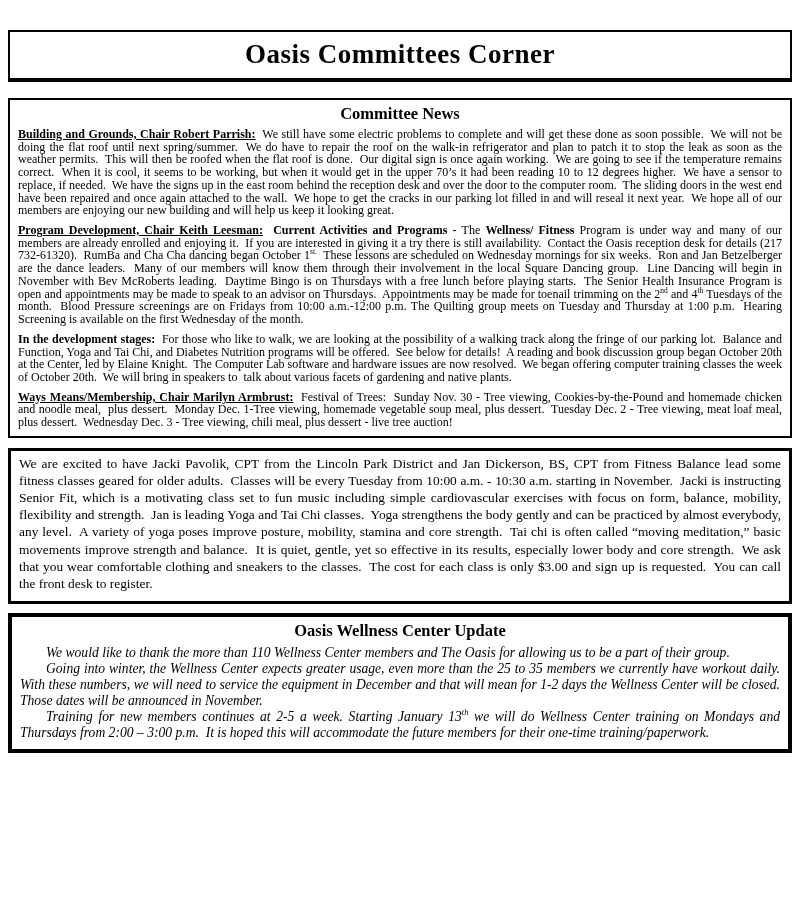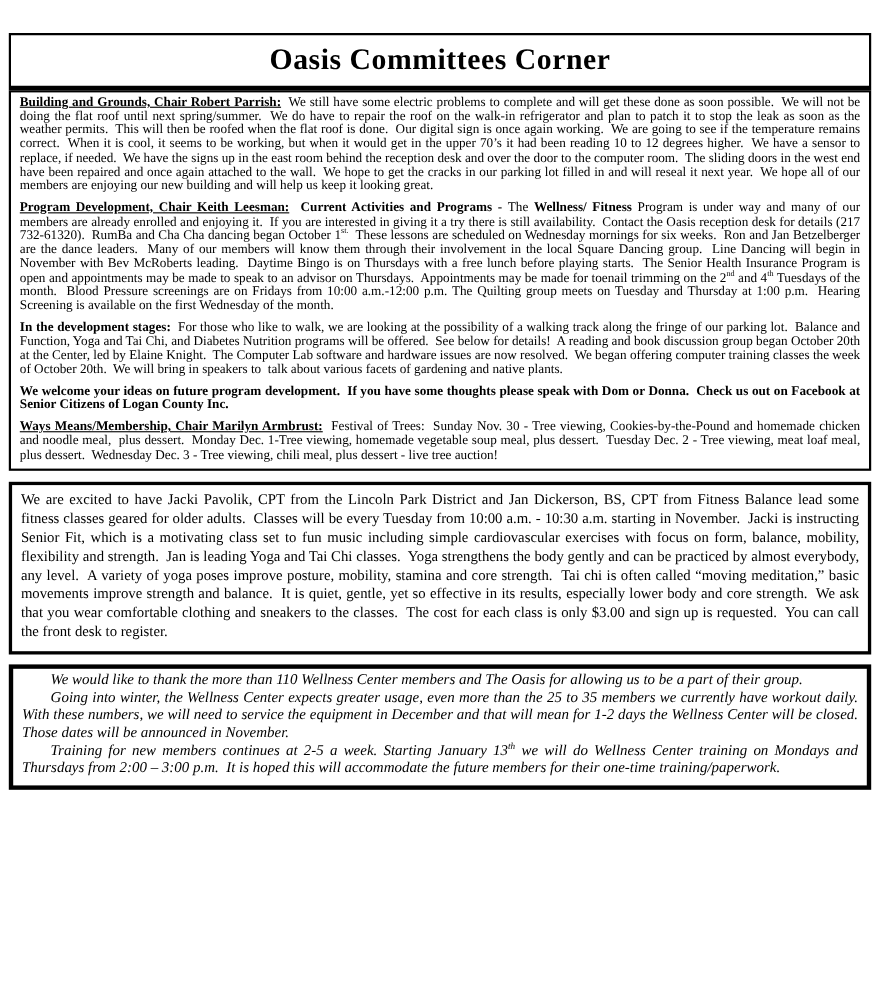--- a/index.html
+++ b/index.html
@@ -10,21 +10,21 @@
     overflow:hidden;
   }
   .page { padding:30px 8px 0 8px; }
 
   .box { border:2px solid #000; background:#fff; }
 
   .header-box {
     border-width:2px;
     border-bottom-width:4px;
     padding:7px 0 8px 0;
-    margin-bottom:0;
+    margin-bottom:16px;
   }
   .page-title {
     margin:0; text-align:center;
     font-size:27px; font-weight:bold;
     letter-spacing:0.5px;
   }
 
   .section { padding:2px 8px 5px 8px; }
   .section-heading {
     margin:2px 0 4px 0; text-align:center;
@@ -59,36 +59,37 @@
 </head>
 <body>
 
 <div class="page">
 
   <div class="box header-box">
     <h1 class="page-title">Oasis Committees Corner</h1>
   </div>
 
   <div class="box section">
+    <h2 class="section-heading">Committee News</h2>
     <div class="committee-body">
         <p><span class="b u">Building and Grounds, Chair Robert Parrish:</span><span>  We still have some electric problems to complete and will get these done as soon possible.  We will not be doing the flat roof until next spring/summer.  We do have to repair the roof on the walk-in refrigerator and plan to patch it to stop the leak as soon as the weather permits.  This will then be roofed when the flat roof is done.  Our digital sign is once again working.  We are going to see if the temperature remains correct.  When it is cool, it seems to be working, but when it would get in the upper 70’s it had been reading 10 to 12 degrees higher.  We have a sensor to replace, if needed.  We have the signs up in the east room behind the reception desk and over the door to the computer room.  The sliding doors in the west end have been repaired and once again attached to the wall.  We hope to get the cracks in our parking lot filled in and will reseal it next year.  We hope all of our members are enjoying our new building and will help us keep it looking great.</span></p>
         <p><span class="b u">Program Development, Chair Keith Leesman:</span><span>  </span><span class="b">Current Activities and Programs - </span><span>The </span><span class="b">Wellness/ Fitness</span><span> Program is under way and many of our members are already enrolled and enjoying it.  If you are interested in giving it a try there is still availability.  Contact the Oasis reception desk for details (217 732-61320).  RumBa and Cha Cha dancing began October 1</span><sup>st.</sup><span>  These lessons are scheduled on Wednesday mornings for six weeks.  Ron and Jan Betzelberger are the dance leaders.  Many of our members will know them through their involvement in the local Square Dancing group.  Line Dancing will begin in November with Bev McRoberts leading.  Daytime Bingo is on Thursdays with a free lunch before playing starts.  The Senior Health Insurance Program is open and appointments may be made to speak to an advisor on Thursdays.  Appointments may be made for toenail trimming on the 2</span><sup>nd</sup><span> and 4</span><sup>th</sup><span> Tuesdays of the month.  Blood Pressure screenings are on Fridays from 10:00 a.m.-12:00 p.m. The Quilting group meets on Tuesday and Thursday at 1:00 p.m.  Hearing Screening is available on the first Wednesday of the month.</span></p>
         <p><span class="b">In the development stages:</span><span>  For those who like to walk, we are looking at the possibility of a walking track along the fringe of our parking lot.  Balance and Function, Yoga and Tai Chi, and Diabetes Nutrition programs will be offered.  See below for details!  A reading and book discussion group began October 20th at the Center, led by Elaine Knight.  The Computer Lab software and hardware issues are now resolved.  We began offering computer training classes the week of October 20th.  We will bring in speakers to  talk about various facets of gardening and native plants.</span></p>
-        <p><span class="b">We welcome your ideas on future program development.  If you have some thoughts please speak with Dom or Donna.  Check us out on Facebook at Senior Citizens of Logan County Inc.</span></p>
         <p><span class="b u">Ways Means/Membership, Chair Marilyn Armbrust:</span><span>  Festival of Trees:  Sunday Nov. 30 - Tree viewing, Cookies-by-the-Pound and homemade chicken and noodle meal,  plus dessert.  Monday Dec. 1-Tree viewing, homemade vegetable soup meal, plus dessert.  Tuesday Dec. 2 - Tree viewing, meat loaf meal, plus dessert.  Wednesday Dec. 3 - Tree viewing, chili meal, plus dessert - live tree auction!</span></p>
       </div>
   </div>
 
   <div class="box section fitness-box">
     <div class="fitness-body">
         <p><span>We are excited to have Jacki Pavolik, CPT from the Lincoln Park District and Jan Dickerson, BS, CPT from Fitness Balance lead some fitness classes geared for older adults.  Classes will be every Tuesday from 10:00 a.m. - 10:30 a.m. starting in November.  Jacki is instructing Senior Fit, which is a motivating class set to fun music including simple cardiovascular exercises with focus on form, balance, mobility, flexibility and strength.  Jan is leading Yoga and Tai Chi classes.  Yoga strengthens the body gently and can be practiced by almost everybody, any level.  A variety of yoga poses improve posture, mobility, stamina and core strength.  Tai chi is often called “moving meditation,” basic movements improve strength and balance.  It is quiet, gentle, yet so effective in its results, especially lower body and core strength.  We ask that you wear comfortable clothing and sneakers to the classes.  The cost for each class is only $3.00 and sign up is requested.  You can call the front desk to register.</span></p>
       </div>
   </div>
 
   <div class="box section wellness-box">
+    <h2 class="section-heading">Oasis Wellness Center Update</h2>
     <div class="wellness-body">
         <p class="indent"><span>We would like to thank the more than 110 Wellness Center members and The Oasis for allowing us to be a part of their group.</span></p>
         <p class="indent"><span>Going into winter, the Wellness Center expects greater usage, even more than the 25 to 35 members we currently have workout daily. With these numbers, we will need to service the equipment in December and that will mean for 1-2 days the Wellness Center will be closed.  Those dates will be announced in November.</span></p>
         <p class="indent"><span>Training for new members continues at 2-5 a week. Starting January 13</span><sup>th</sup><span> we will do Wellness Center training on Mondays and Thursdays from 2:00 – 3:00 p.m.  It is hoped this will accommodate the future members for their one-time training/paperwork.</span></p>
       </div>
   </div>
 
 </div>
 
 </body></html>

